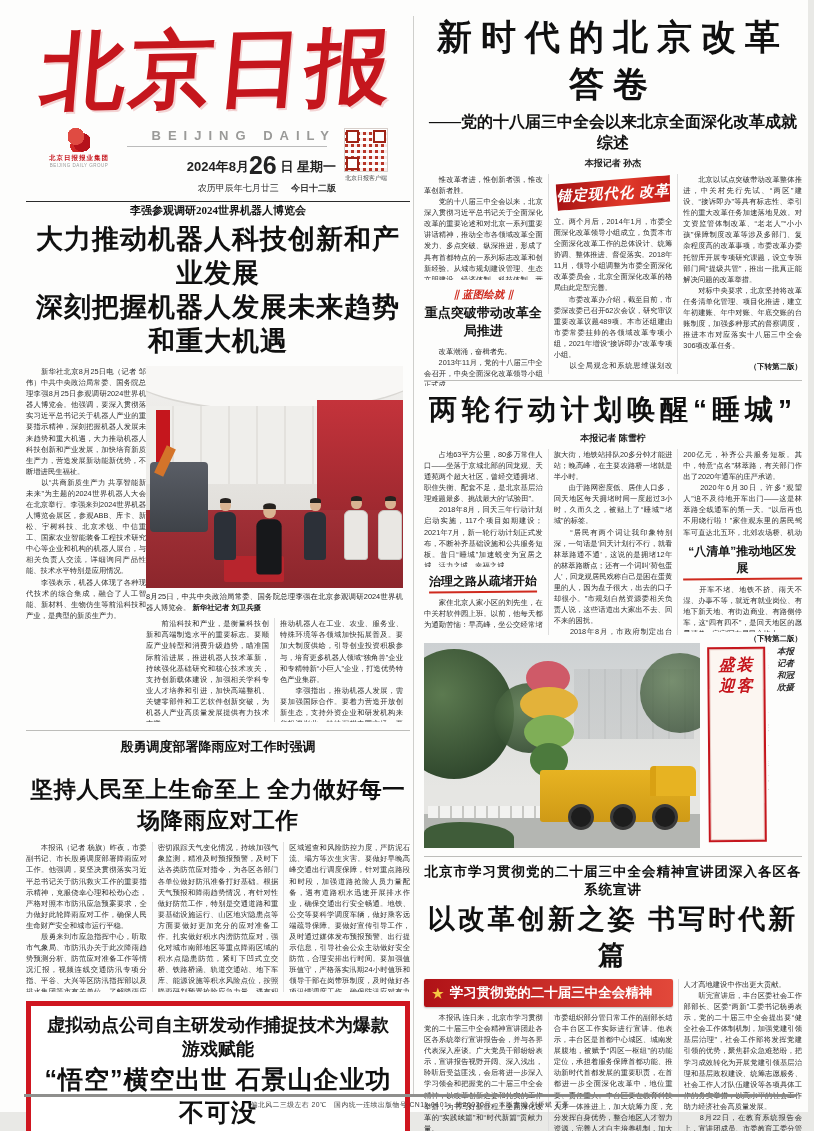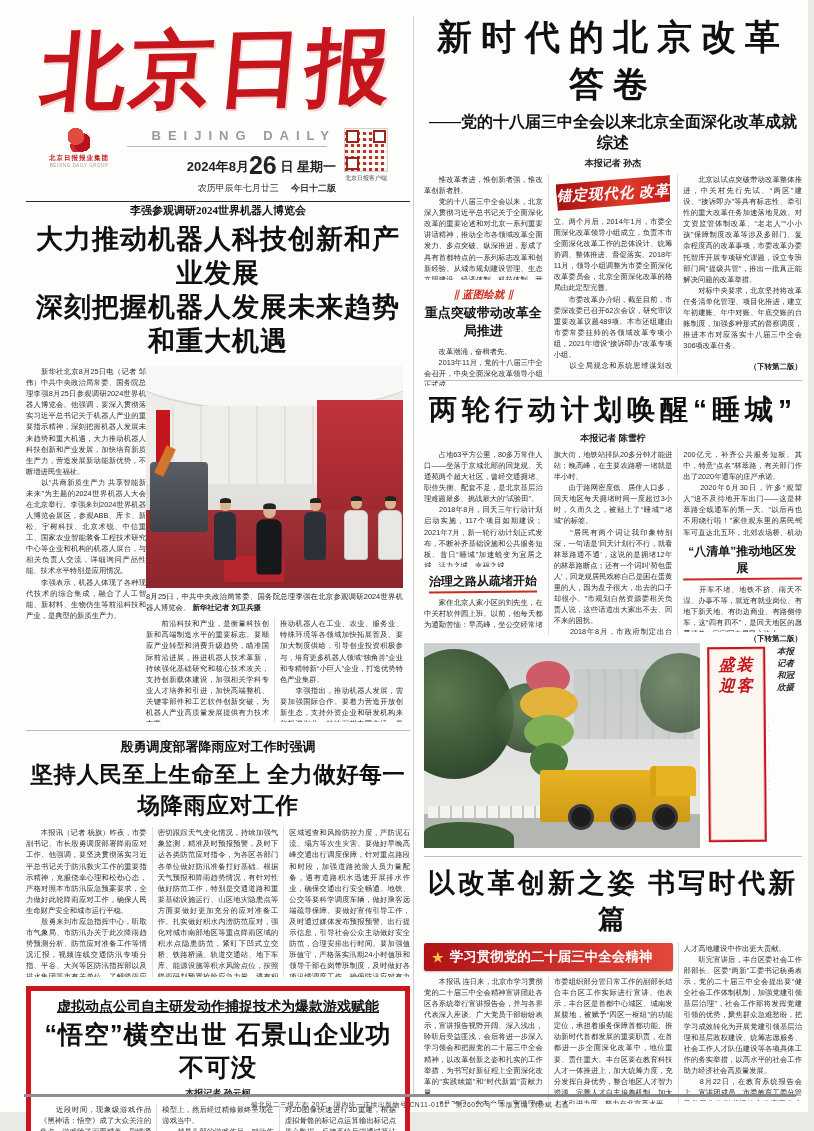--- a/index.html
+++ b/index.html
@@ -72,26 +72,26 @@
   .person .head:before{content:"";position:absolute;left:0;right:0;top:-1px;height:5px;border-radius:50% 50% 0 0;background:#26221f;}
   .person .torso{width:22px;height:48px;border-radius:6px 6px 3px 3px;margin-top:1px;}
   .p-dark .torso{background:#2c3038;} .p-white .torso{background:#e9e7e3;border:1px solid #c9c7c2;} .p-black .torso{background:#17181b;}
   .caption1{font-size:7.4px;line-height:1.5;text-align:justify;margin-top:3px;color:#222;}
   .caption1 b{font-weight:bold;}
   .lead-lower{display:flex;margin-top:5px;}
   .lead-lower .col{height:104px;}
   
   .rain{margin-top:8px;border-top:1px solid #bdbdba;padding-top:7px;}
   .rain-kicker{font-size:13px;}
-  .rain-hl{font-size:22.5px;letter-spacing:.5px;margin-top:3px;}
+  .rain-hl{font-size:22.5px;letter-spacing:.5px;margin-top:18px;}
   .rain .cols{margin-top:6px;}
   .rain .col{height:150px;}
   
   .wukong{margin-top:9px;border:5px solid #cf1620;padding:7px 9px 8px;background:#fff;}
-  .wk-kicker{font-size:14px;text-decoration:underline;}
+  .wk-kicker{font-size:18px;}
   .wk-hl{font-size:25px;margin-top:2px;letter-spacing:1px;}
   .wukong .cols{margin-top:4px;}
   .wukong .col{height:128px;}
   
   .reform-hl{font-size:35px;letter-spacing:9px;font-weight:bold;}
   .reform-sub{font-size:16px;margin-top:4px;}
   .reform .cols{margin-top:4px;}
   .reform .col{height:200px;}
   .ribbon{height:30px;margin:4px 2px 8px;background:linear-gradient(100deg,#a50f12,#e03a2a 60%,#c21a18);
           color:#fff;font-weight:bold;font-style:italic;font-size:14.5px;letter-spacing:1px;text-align:center;
@@ -354,20 +354,21 @@
       </div>
       <div class="stamp-box">
         <div class="stamp">盛装迎客</div>
         <div class="v-caption">昨天，长安街东单路口，为迎接即将召开的2024年中非合作论坛峰会，两座大型花坛正在搭建。花坛上青山绿水、斑马长颈鹿、高铁飞机货轮等各种元素的装饰精彩纷呈。</div>
         <div class="v-credit">本报记者
 和冠欣摄</div>
       </div>
     </div>
 
     <div class="xuan">
+      <div class="kicker xj-kicker">北京市学习贯彻党的二十届三中全会精神宣讲团深入各区各系统宣讲</div>
       <div class="headline xj-hl">以改革创新之姿 书写时代新篇</div>
       <div class="xj-grid">
         <div class="xj-left">
           <div class="xj-banner">
             <span class="xj-star">★</span>
             <span>学习贯彻党的二十届三中全会精神</span>
           </div>
           <div class="cols">
             <div class="col body-txt">　　本报讯 连日来，北京市学习贯彻党的二十届三中全会精神宣讲团赴各区各系统举行宣讲报告会，并与各界代表深入座谈。广大党员干部纷纷表示，宣讲报告视野开阔、深入浅出，聆听后受益匪浅，会后将进一步深入学习领会和把握党的二十届三中全会精神，以改革创新之姿和扎实的工作举措，为书写好新征程上全面深化改革的“实践续篇”和“时代新篇”贡献力量。
 　　8月20日，在丰台区，宣讲团成员、</div>

